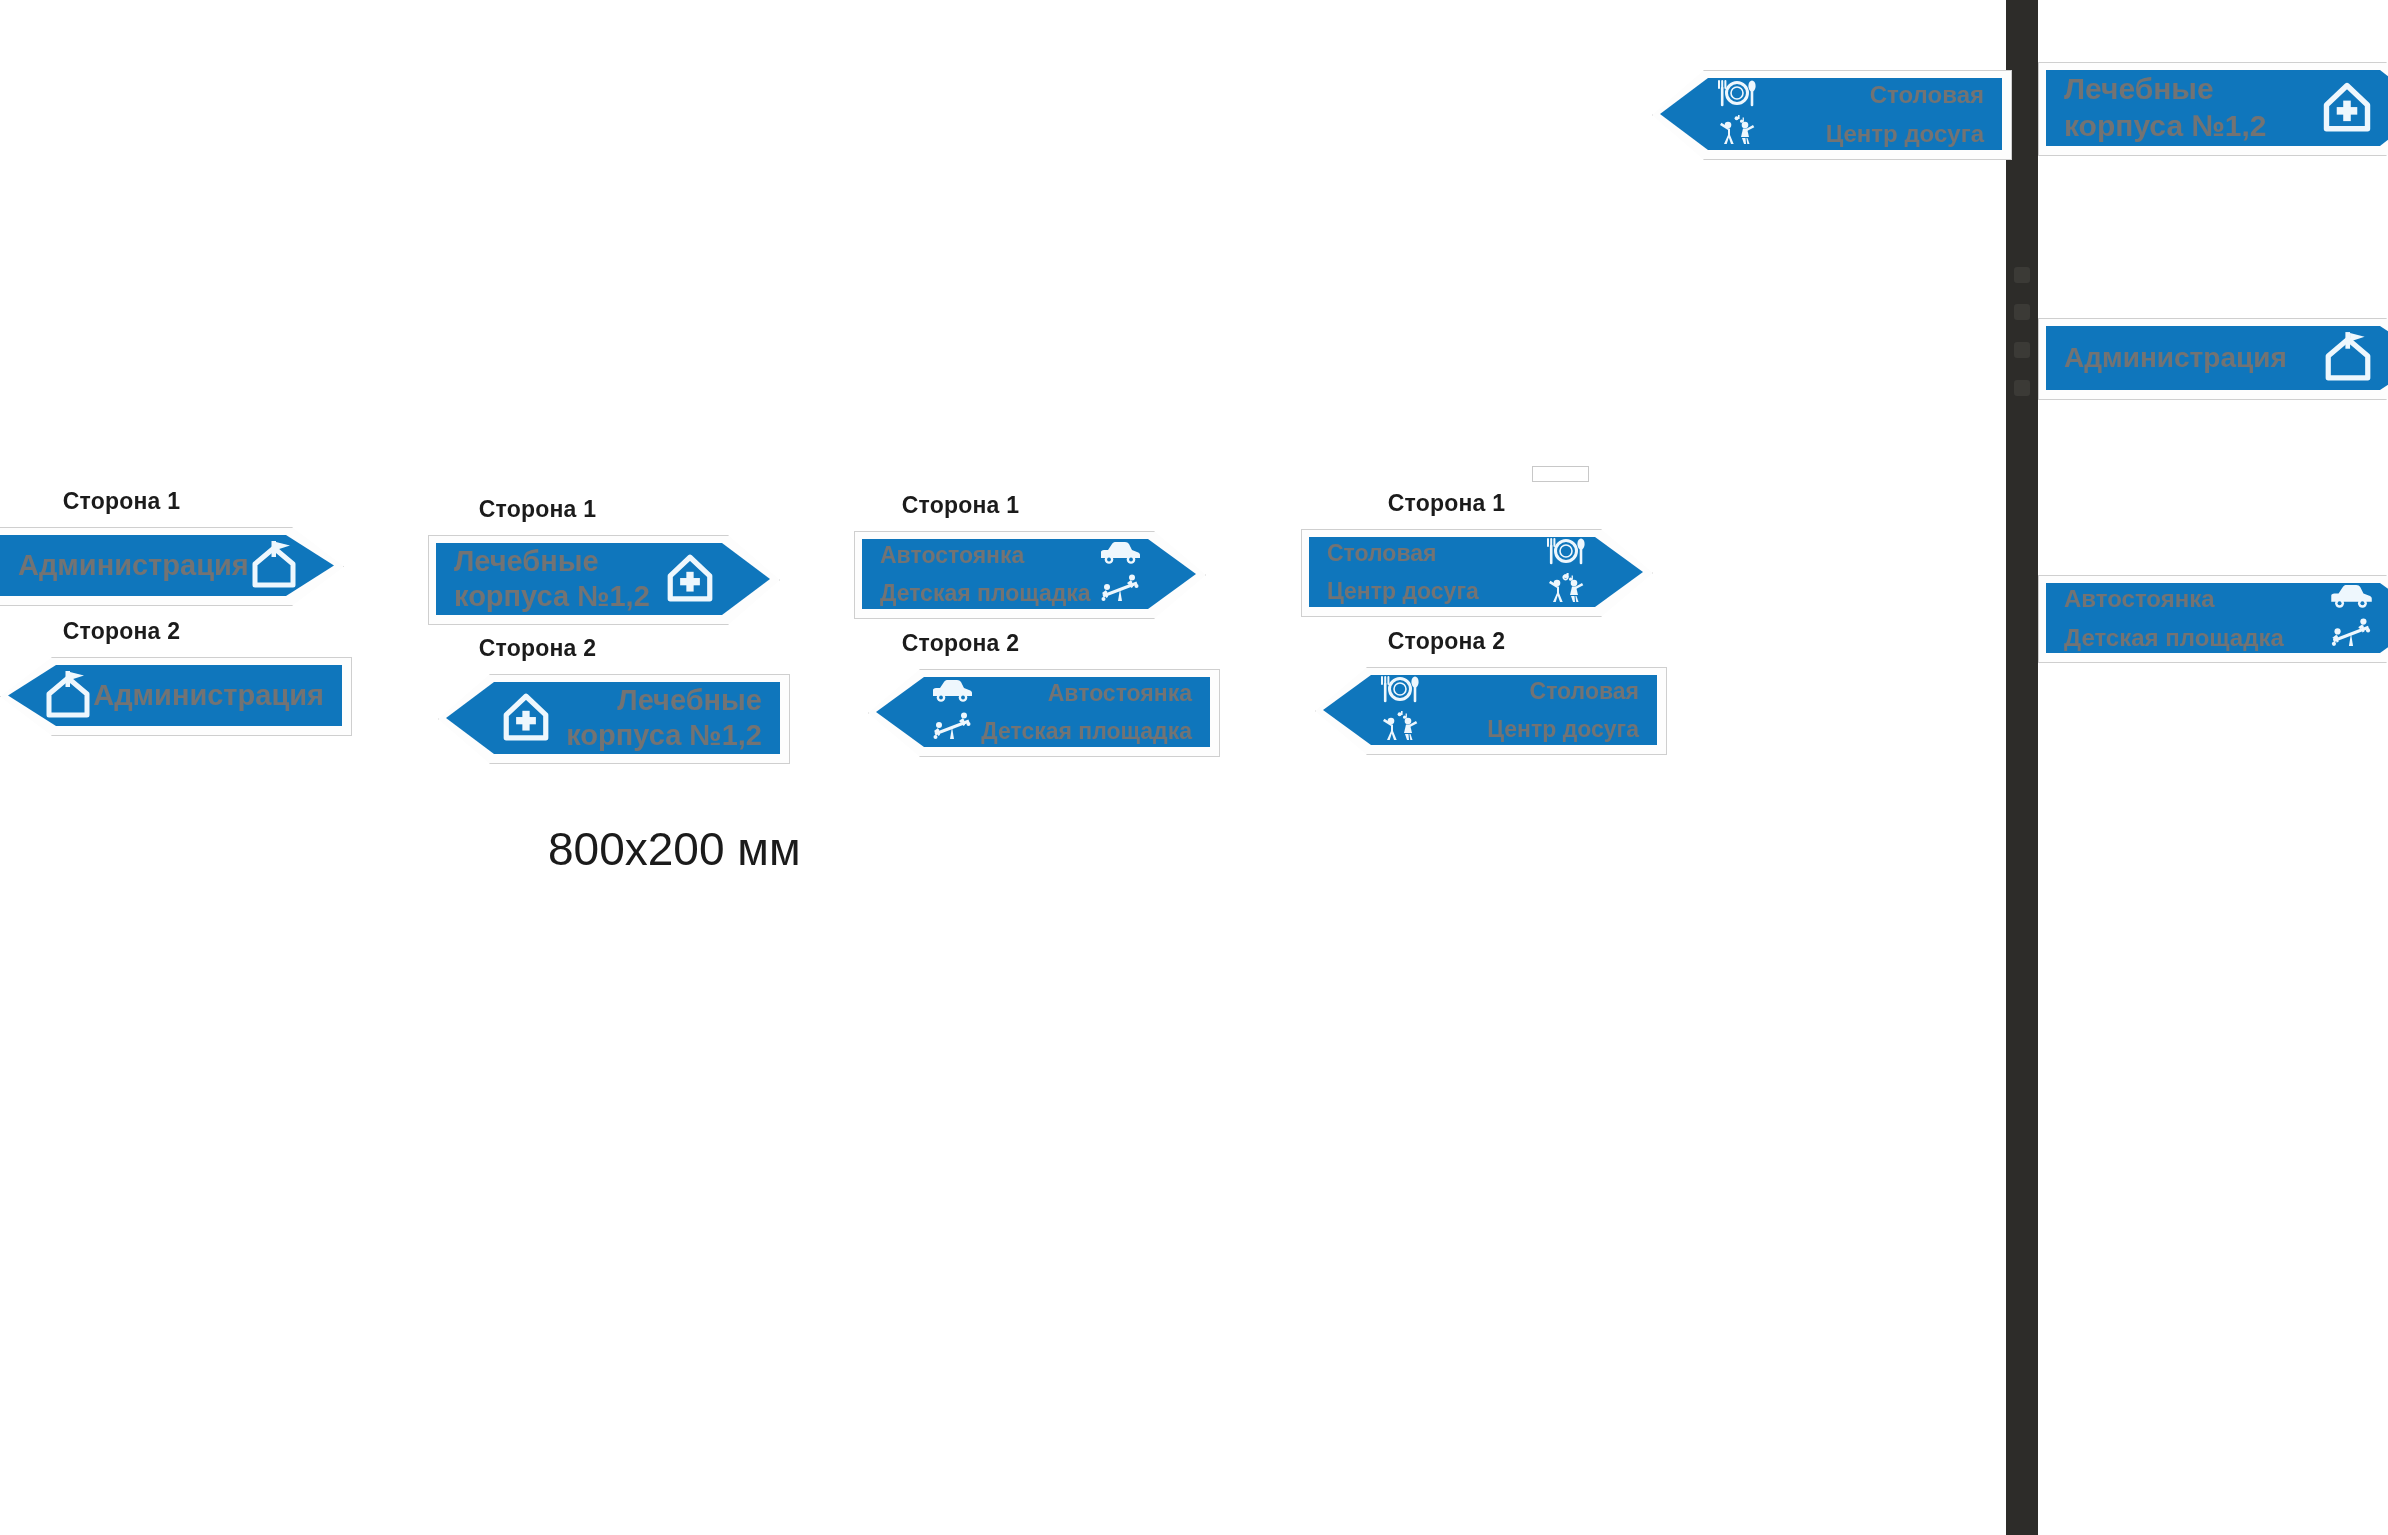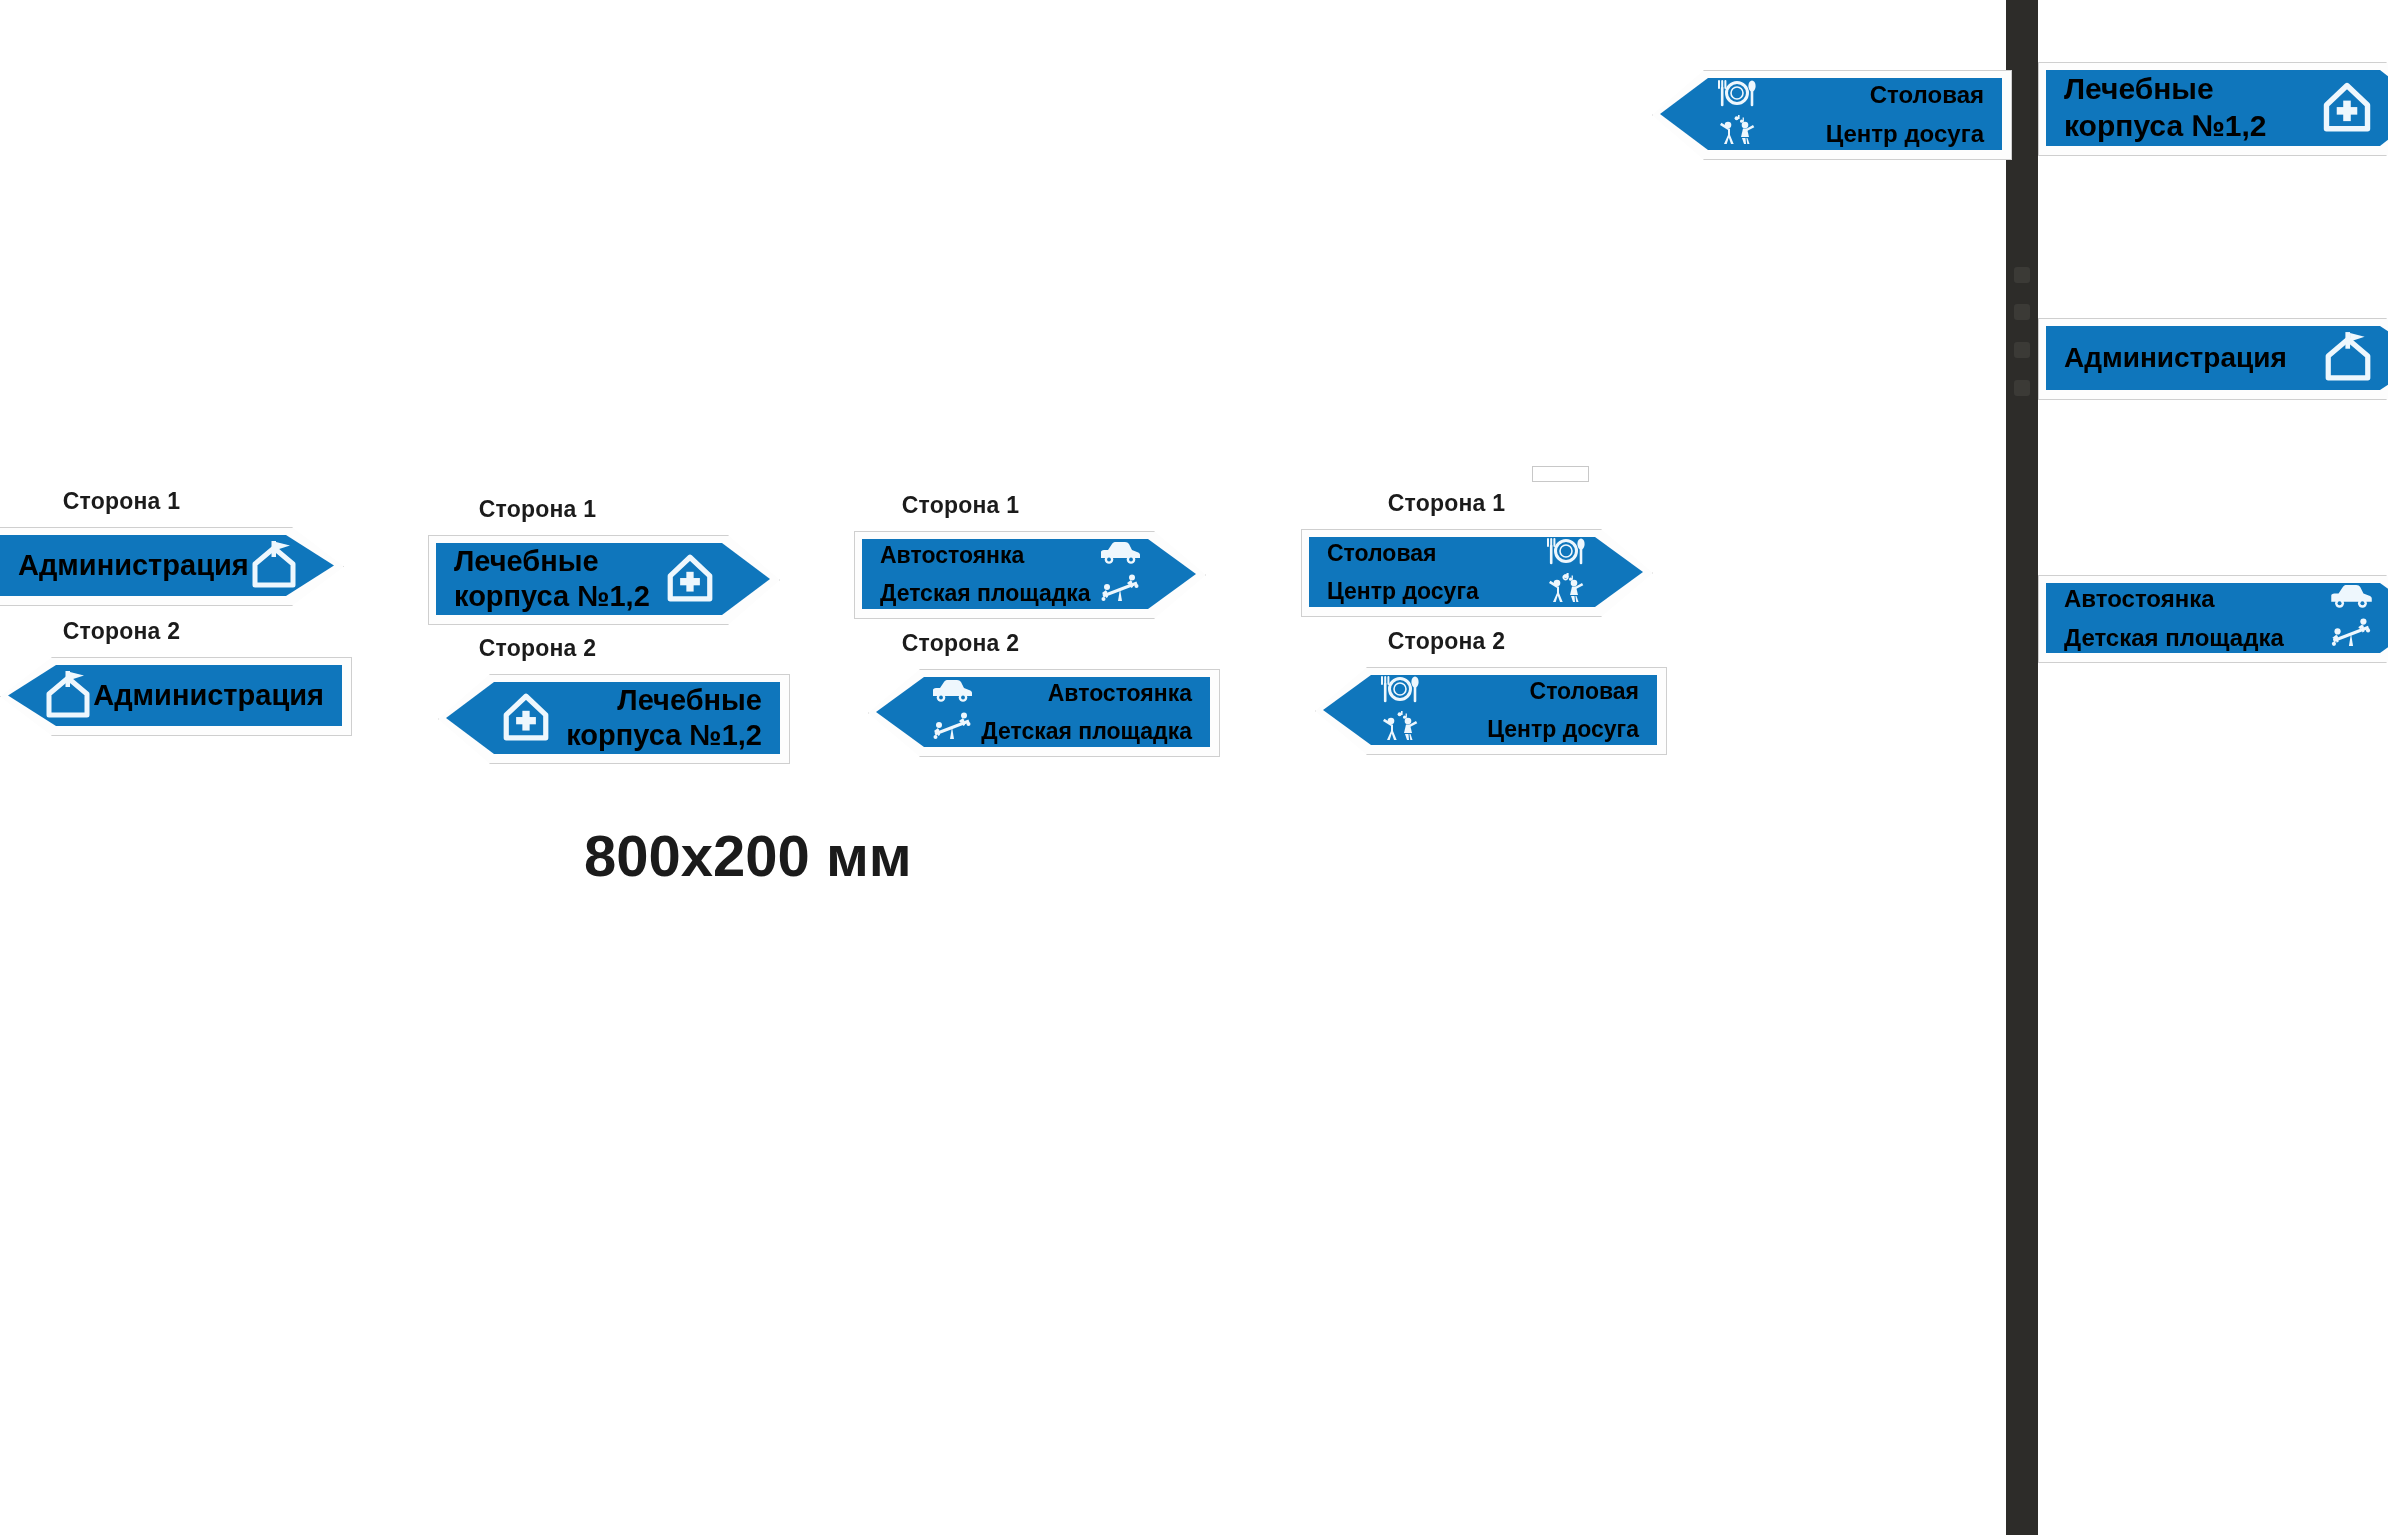--- a/index.html
+++ b/index.html
@@ -54,21 +54,21 @@
   .sign-body{
     position:absolute;left:8px;top:8px;right:8px;bottom:8px;
     display:flex;align-items:center;
     box-sizing:border-box;
   }
   .dir-right .sign-body{padding-left:18px;padding-right:54px;}
   .dir-left  .sign-body{padding-left:54px;padding-right:18px;}
 
   .texts{display:flex;flex-direction:column;justify-content:center;flex:1 1 auto;}
   .line{
-    color:#000000;font-weight:bold;white-space:nowrap;line-height:1.22;
+    color:#737373;font-weight:bold;white-space:nowrap;line-height:1.22;
   }
   .dir-right .texts{align-items:flex-start;text-align:left;}
   .dir-left  .texts{align-items:flex-end;text-align:right;}
 
   .icons{display:flex;flex-direction:column;justify-content:center;align-items:center;flex:0 0 auto;}
   .dir-left .sign-body{flex-direction:row-reverse;}
   .dir-left .sign-body .icons{order:0;}
 
   .icon{display:block;}
 
@@ -78,23 +78,22 @@
     background:#2d2c29;
   }
   .pole .bolt{
     position:absolute;left:50%;transform:translateX(-50%);
     width:16px;height:16px;border-radius:3px;background:#3b3a36;
   }
 
   
   .dim-text{
     position:absolute;
-    font-size:58px;font-weight:bold;color:#1b1b1b;letter-spacing:0px;
+    font-size:46px;font-weight:normal;color:#1b1b1b;letter-spacing:0px;
     white-space:nowrap;
-    margin-left:36px;
   }
   .empty-box{
     position:absolute;
     background:#ffffff;border:1px solid #c8c8c8;
   }
   .divider{
     position:absolute;background:#ffffff;
   }
 </style>
 </head>

